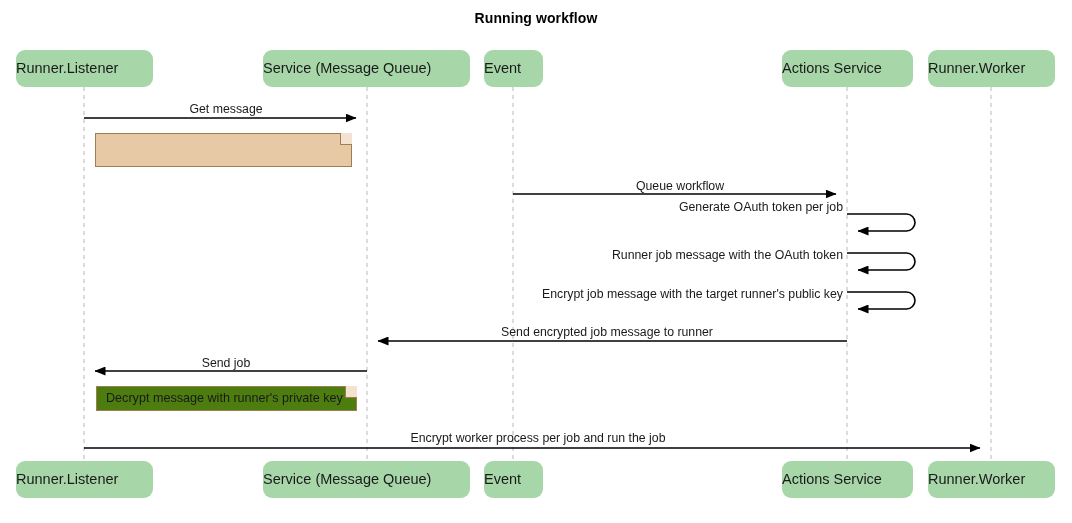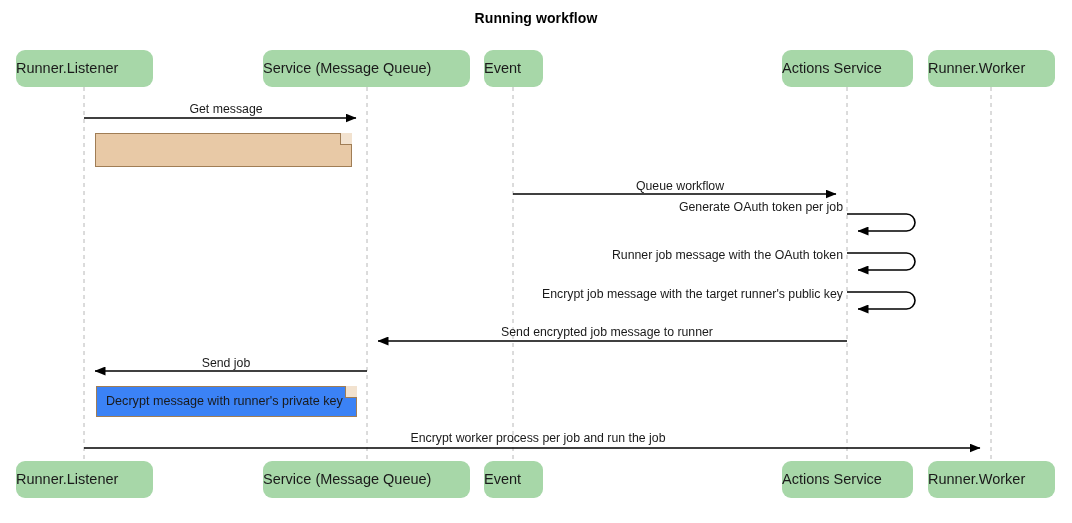--- a/index.html
+++ b/index.html
@@ -176,19 +176,19 @@
       <div class="msg-label right" style="left: 843px; top: 249px;">Runner job message with the OAuth token</div>
       <div class="msg-label right" style="left: 843px; top: 288px; text-align: right;">Encrypt job message with the target runner's public key</div>
       <div class="msg-label center" style="left: 607px; top: 326px;">Send encrypted job message to runner</div>
       <div class="msg-label center" style="left: 226px; top: 357px;">Send job</div>
       <div class="msg-label center" style="left: 538px; top: 432px;">Encrypt worker process per job and run the job</div>
     </div>
   <div id="notes">
       <div class="note" style="left: 95px; top: 133px; width: 257px; height: 34px; background: rgb(232, 201, 166); border-color: rgb(160, 125, 85);">
         <div class="note-fold"></div>
       </div>
-      <div class="note" style="left: 96px; top: 386px; width: 261px; height: 31px; background: #3b82f6; border-color: rgb(160, 125, 85);">
+      <div class="note" style="left: 96px; top: 386px; width: 261px; height: 25px; background: #4d7c0f; border-color: rgb(160, 125, 85);">
         <div class="note-fold"></div>
         <span>Decrypt message with runner's private key</span>
       </div>
     </div>
 
 </div>
 
 </body></html>

